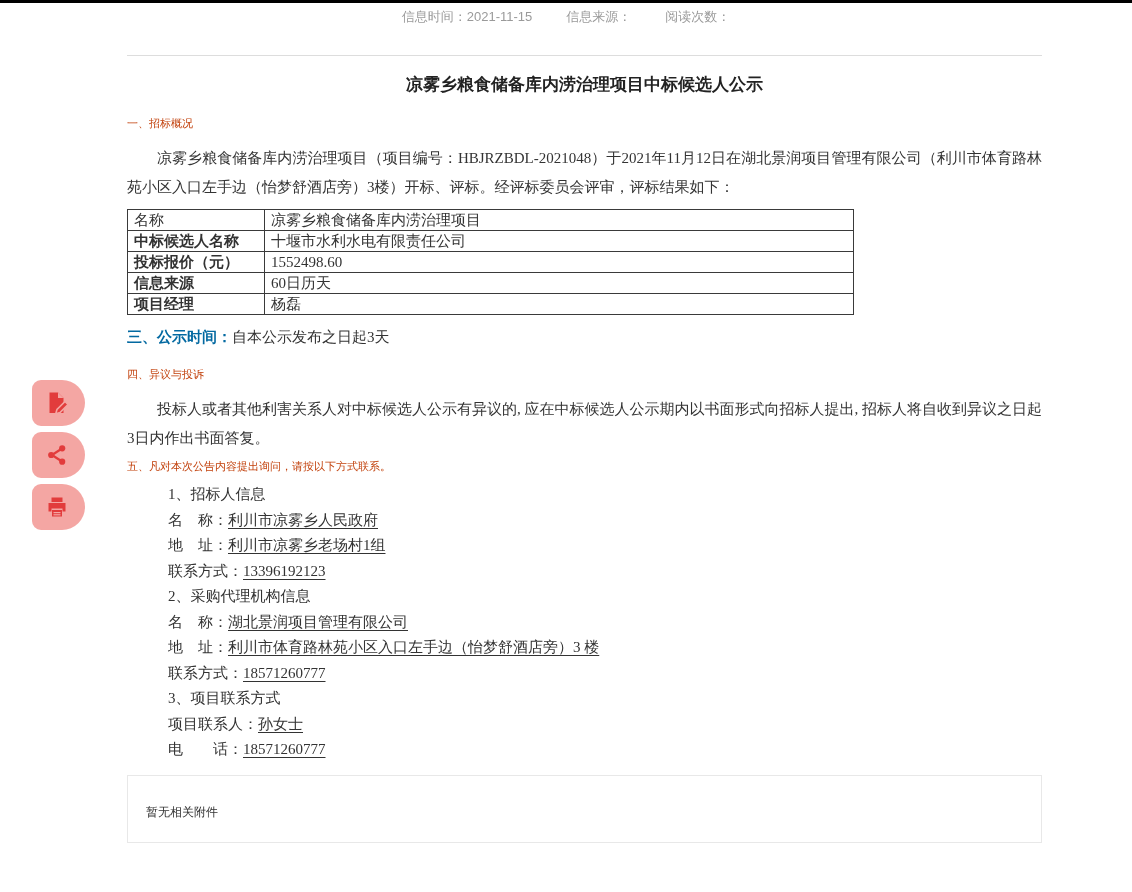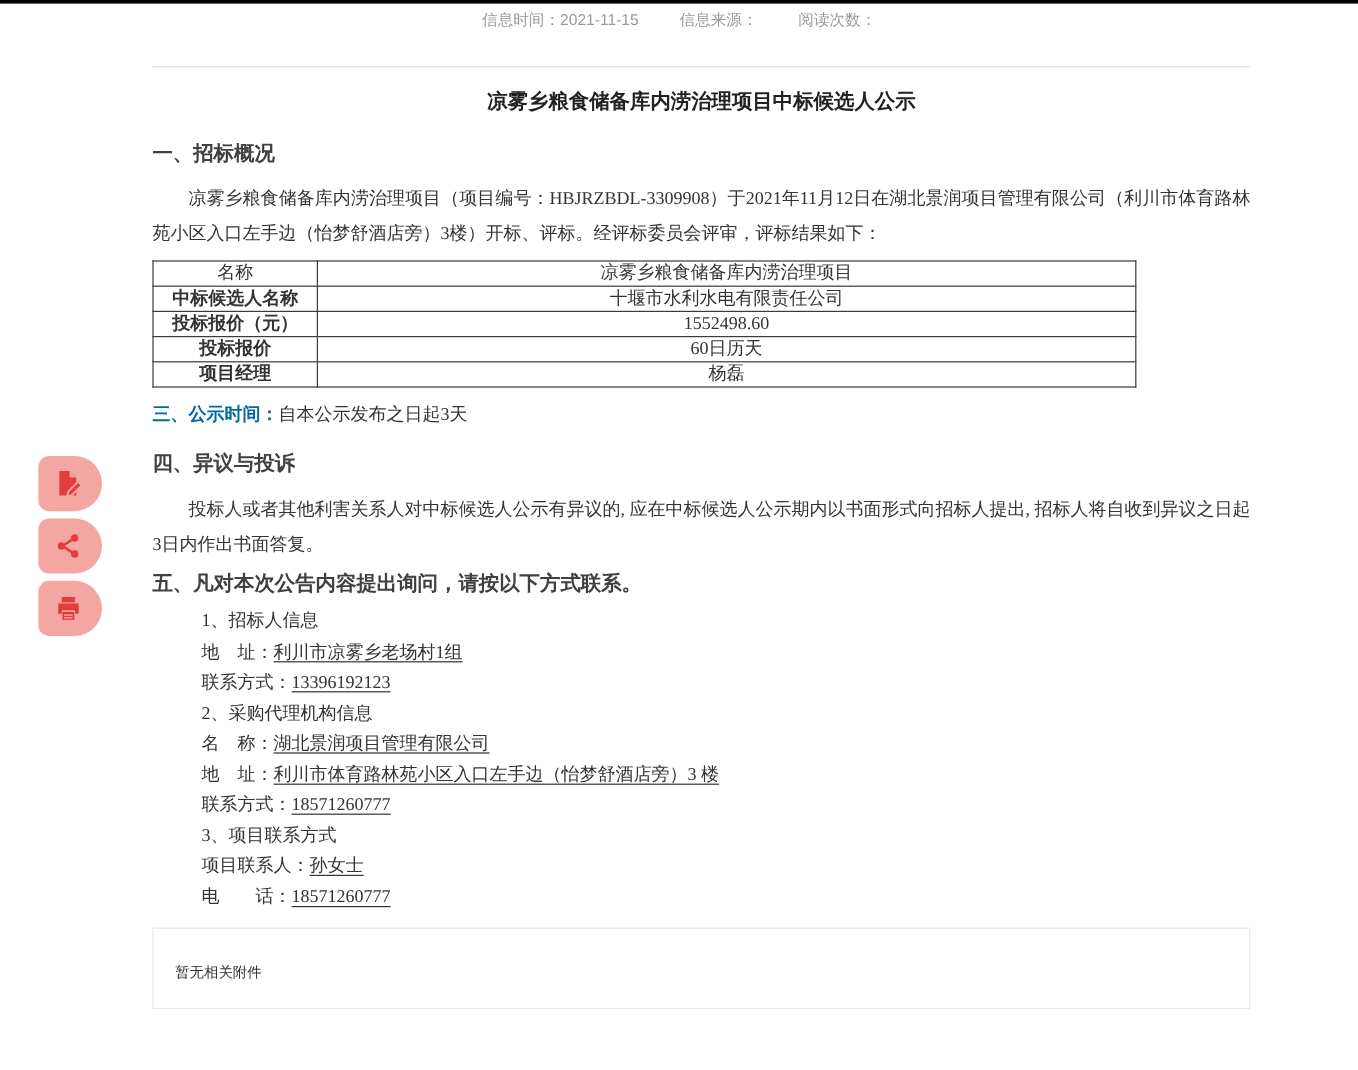--- a/index.html
+++ b/index.html
@@ -29,37 +29,36 @@
   .divider { border: none; border-top: 1px solid #dddddd; margin: 29px 0 0 0; }
 
   .title {
     font-size: 17px;
     font-weight: bold;
     text-align: center;
     margin: 17px 0 0 0;
     color: #222;
   }
 
-  .sec-heading { font-size: 17px; font-weight: bold; margin: 20px 0 0 0; color: #404040; }
+  .sec-heading { font-size: 11px; font-weight: normal; margin: 20px 0 0 0; color: #c2410c; }
   .sec-heading.tight { margin-top: 6px; }
 
   .para {
     margin: 13px 0 0 0;
     font-size: 15px;
     line-height: 29px;
     text-indent: 2em;
     text-align: justify;
   }
 
   .result-table {
     border-collapse: collapse;
-    width: 820px;
+    width: 727px;
     margin-top: 7px;
     table-layout: fixed;
-    text-align: center;
   }
   .result-table td {
     border: 1px solid #3a3a3a;
     font-size: 15px;
     line-height: 20px;
     height: 20px;
     padding: 0 6px;
     overflow: hidden;
     white-space: nowrap;
   }
@@ -109,59 +108,60 @@
   <span>信息来源：</span>
   <span>阅读次数：</span>
 </div>
 
 <div class="content">
   <hr class="divider">
 
   <div class="title">凉雾乡粮食储备库内涝治理项目中标候选人公示</div>
 
   <div class="sec-heading">一、招标概况</div>
-  <p class="para">凉雾乡粮食储备库内涝治理项目（项目编号：HBJRZBDL-3309908）于2021年11月12日在湖北景润项目管理有限公司（利川市体育路林苑小区入口左手边（怡梦舒酒店旁）3楼）开标、评标。经评标委员会评审，评标结果如下：</p>
+  <p class="para">凉雾乡粮食储备库内涝治理项目（项目编号：HBJRZBDL-2021048）于2021年11月12日在湖北景润项目管理有限公司（利川市体育路林苑小区入口左手边（怡梦舒酒店旁）3楼）开标、评标。经评标委员会评审，评标结果如下：</p>
 
 
   <table class="result-table">
     <tbody>
       <tr>
         <td class="label-cell">名称</td>
         <td>凉雾乡粮食储备库内涝治理项目</td>
       </tr>
       <tr>
         <td class="label-cell bold">中标候选人名称</td>
         <td>十堰市水利水电有限责任公司</td>
       </tr>
       <tr>
         <td class="label-cell bold">投标报价（元）</td>
         <td>1552498.60</td>
       </tr>
       <tr>
-        <td class="label-cell bold">投标报价</td>
+        <td class="label-cell bold">信息来源</td>
         <td>60日历天</td>
       </tr>
       <tr>
         <td class="label-cell bold">项目经理</td>
         <td>杨磊</td>
       </tr>
     </tbody>
   </table>
 
   <p class="s3-line">
     <span class="b">三、公示时间：</span><span>自本公示发布之日起3天</span>
   </p>
 
   <div class="sec-heading">四、异议与投诉</div>
   <p class="para">投标人或者其他利害关系人对中标候选人公示有异议的, 应在中标候选人公示期内以书面形式向招标人提出, 招标人将自收到异议之日起3日内作出书面答复。</p>
 
   <div class="sec-heading tight">五、凡对本次公告内容提出询问，请按以下方式联系。</div>
 
   <div class="contacts">
     <div class="c-line"><span>1、招标人信息</span></div>
+    <div class="c-line"><span>名　称：</span><span class="u">利川市凉雾乡人民政府</span></div>
     <div class="c-line"><span>地　址：</span><span class="u">利川市凉雾乡老场村1组</span></div>
     <div class="c-line"><span>联系方式：</span><span class="u">13396192123</span></div>
     <div class="c-line"><span>2、采购代理机构信息</span></div>
     <div class="c-line"><span>名　称：</span><span class="u">湖北景润项目管理有限公司</span></div>
     <div class="c-line"><span>地　址：</span><span class="u">利川市体育路林苑小区入口左手边（怡梦舒酒店旁）3 楼</span></div>
     <div class="c-line"><span>联系方式：</span><span class="u">18571260777</span></div>
     <div class="c-line"><span>3、项目联系方式</span></div>
     <div class="c-line"><span>项目联系人：</span><span class="u">孙女士</span></div>
     <div class="c-line"><span>电　　话：</span><span class="u">18571260777</span></div>
   </div>

